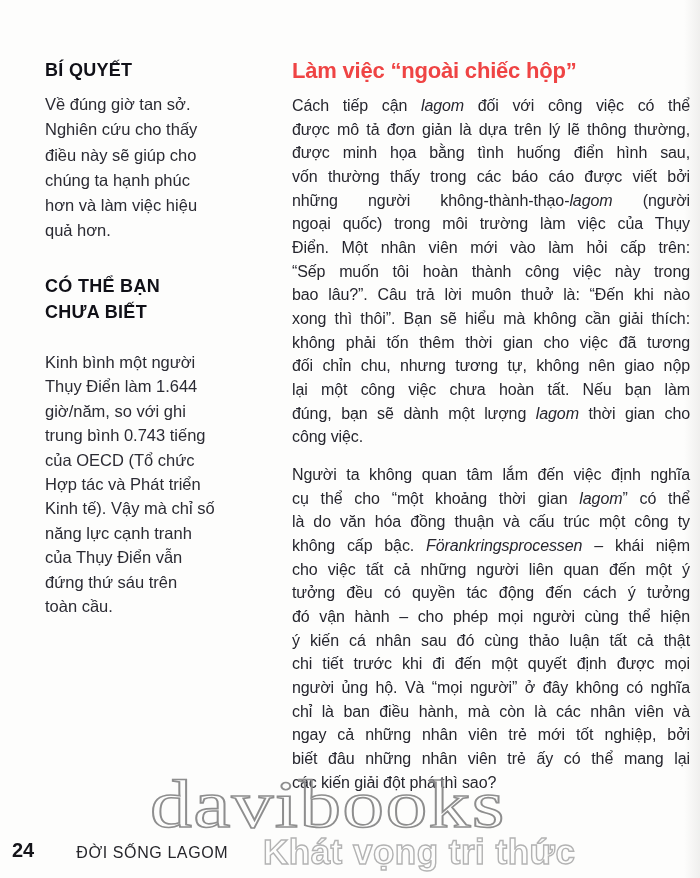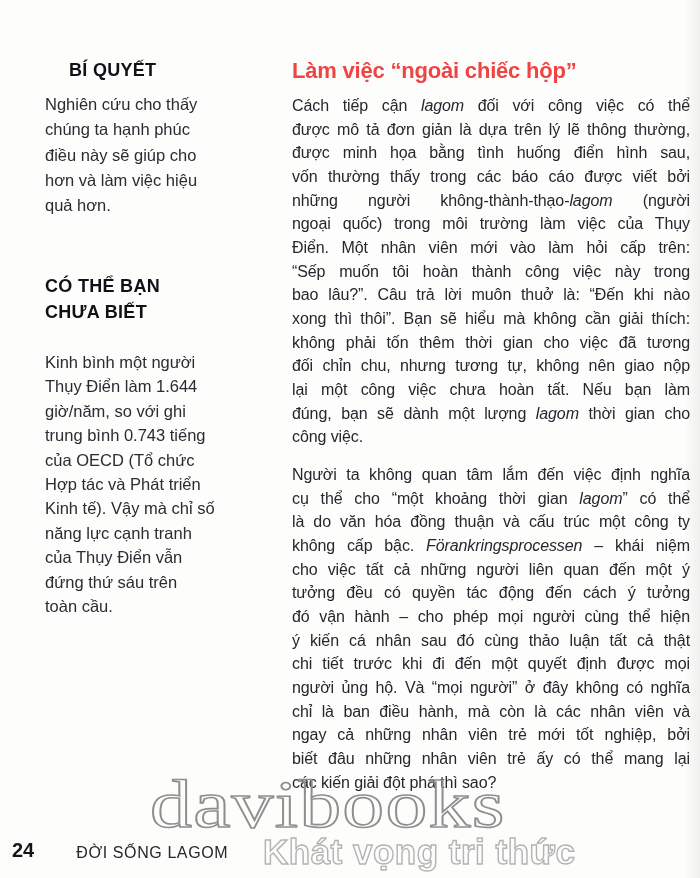--- a/index.html
+++ b/index.html
@@ -15,21 +15,21 @@
     background:linear-gradient(to right, rgba(120,115,110,0), rgba(120,115,110,0.10));
     pointer-events:none;
   }
 
   
   .sb-heading {
     position:absolute; left:45px;
     font-weight:bold; font-size:18px; line-height:26px;
     letter-spacing:.3px; color:#101017;
   }
-  #bq-h  { top:57px;margin-left:24px; }
+  #bq-h  { top:57px; }
   #ctb-h { top:273px; }
   .sb-par {
     position:absolute; left:45px; width:198px;
     font-size:16.5px; color:#2b2b33;
   }
   #bq-p  { top:92px; }  #bq-p  .line { line-height:25.3px; }
   #ctb-p { top:350px; } #ctb-p .line { line-height:24.4px; }
 
   
   .main-heading {
@@ -72,23 +72,24 @@
   .footer .pnum  { font-weight:bold; font-size:20px; color:#15151a; }
   .footer .btitle{ margin-left:42px; font-size:16px; letter-spacing:.6px; color:#26262b; }
 </style>
 </head>
 <body>
 
 <div class="page">
 
   <div id="bq-h" class="sb-heading">BÍ QUYẾT</div>
   <div id="bq-p" class="sb-par">
+      <div class="line">Về đúng giờ tan sở.</div>
       <div class="line">Nghiên cứu cho thấy</div>
+      <div class="line">điều này sẽ giúp cho</div>
       <div class="line">chúng ta hạnh phúc</div>
-      <div class="line">điều này sẽ giúp cho</div>
       <div class="line">hơn và làm việc hiệu</div>
       <div class="line">quả hơn.</div>
     </div>
 
   <div id="ctb-h" class="sb-heading">
     <div>CÓ THỂ BẠN</div>
     <div>CHƯA BIẾT</div>
   </div>
   <div id="ctb-p" class="sb-par">
       <div class="line">Kinh bình một người</div>

